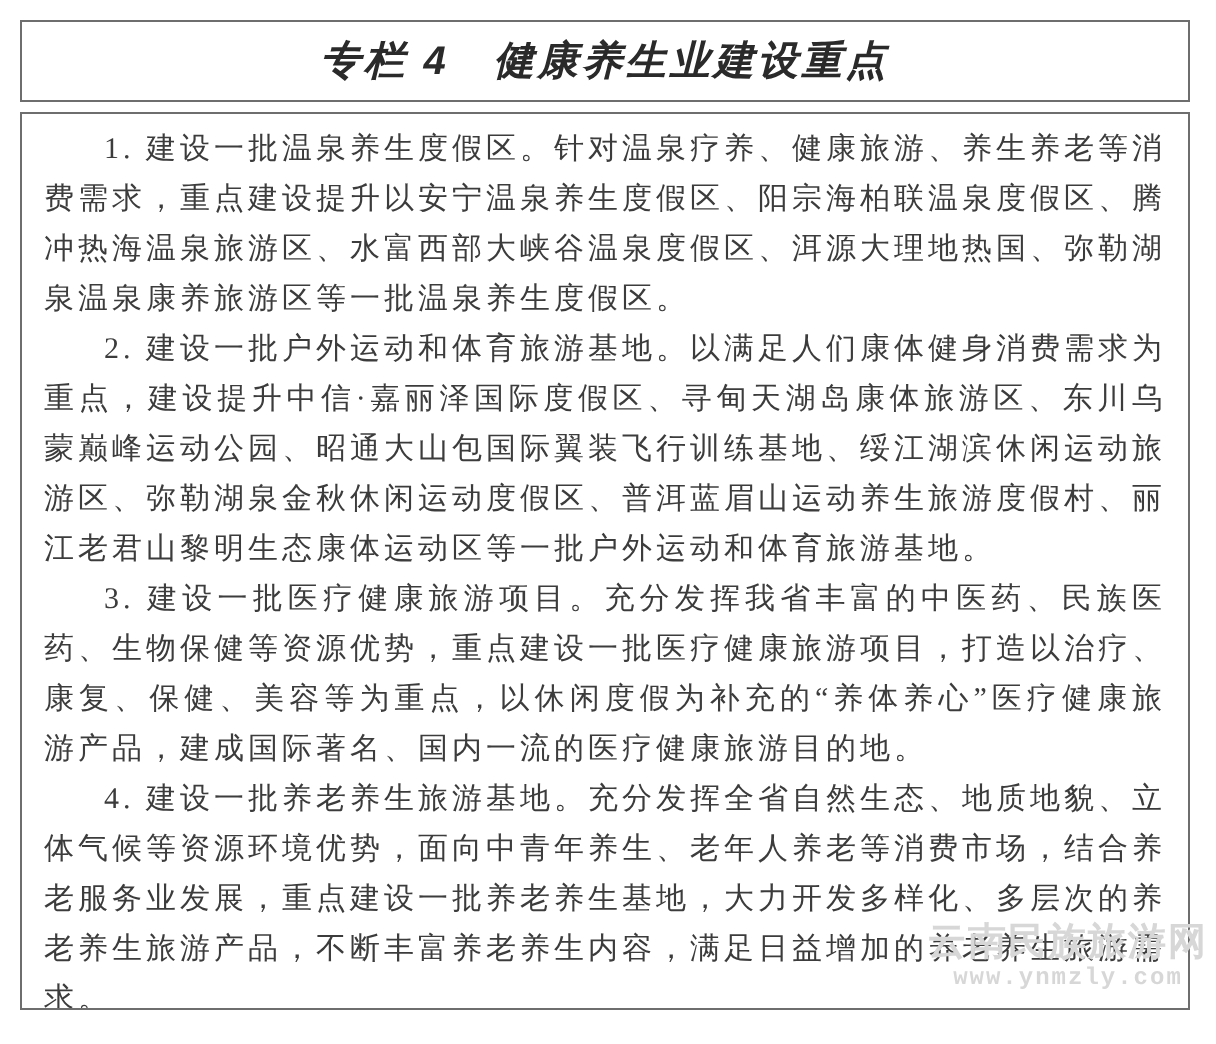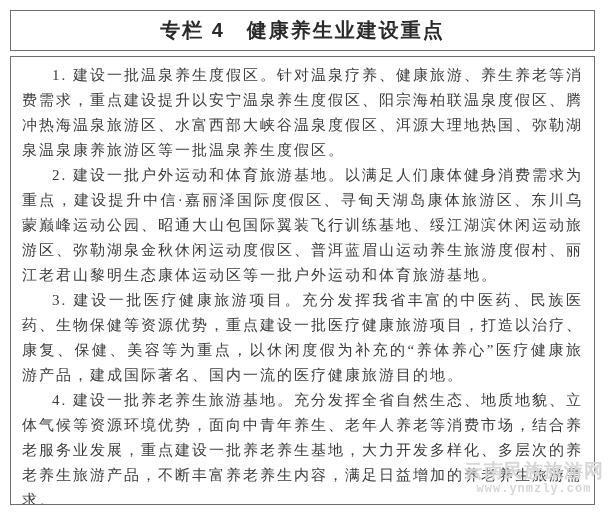--- a/index.html
+++ b/index.html
@@ -20,20 +20,21 @@
     left: 10px;
     top: 10px;
     width: 585px;
     height: 41px;
     border: 1px solid #6e6e6e;
     display: flex;
     align-items: center;
     justify-content: center;
     box-sizing: border-box;
     background: #ffffff;
+    font-style: italic;
   }
   .title-text {
     font-family: "Liberation Sans", "DejaVu Sans", sans-serif;
     font-weight: bold;
     font-size: 20px;
     letter-spacing: 2px;
     color: #2a2a2a;
     white-space: nowrap;
   }
   .body-box {

